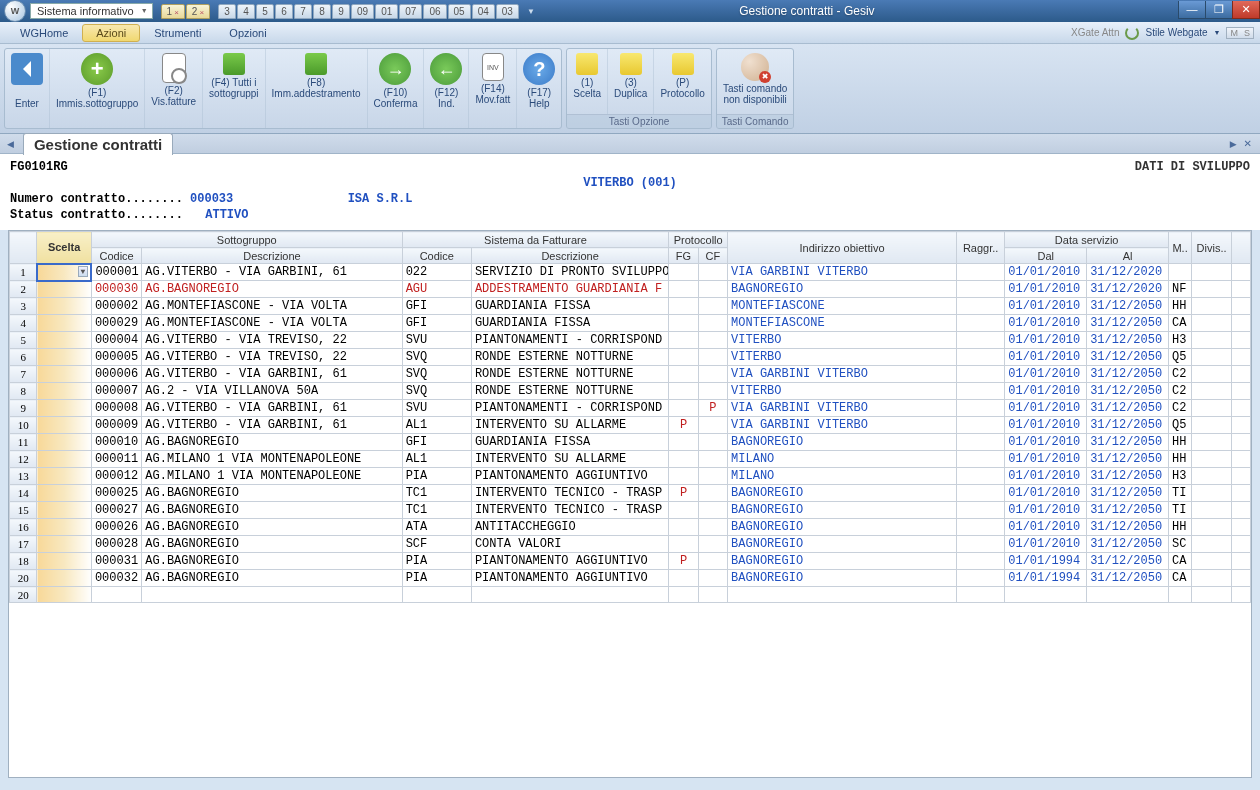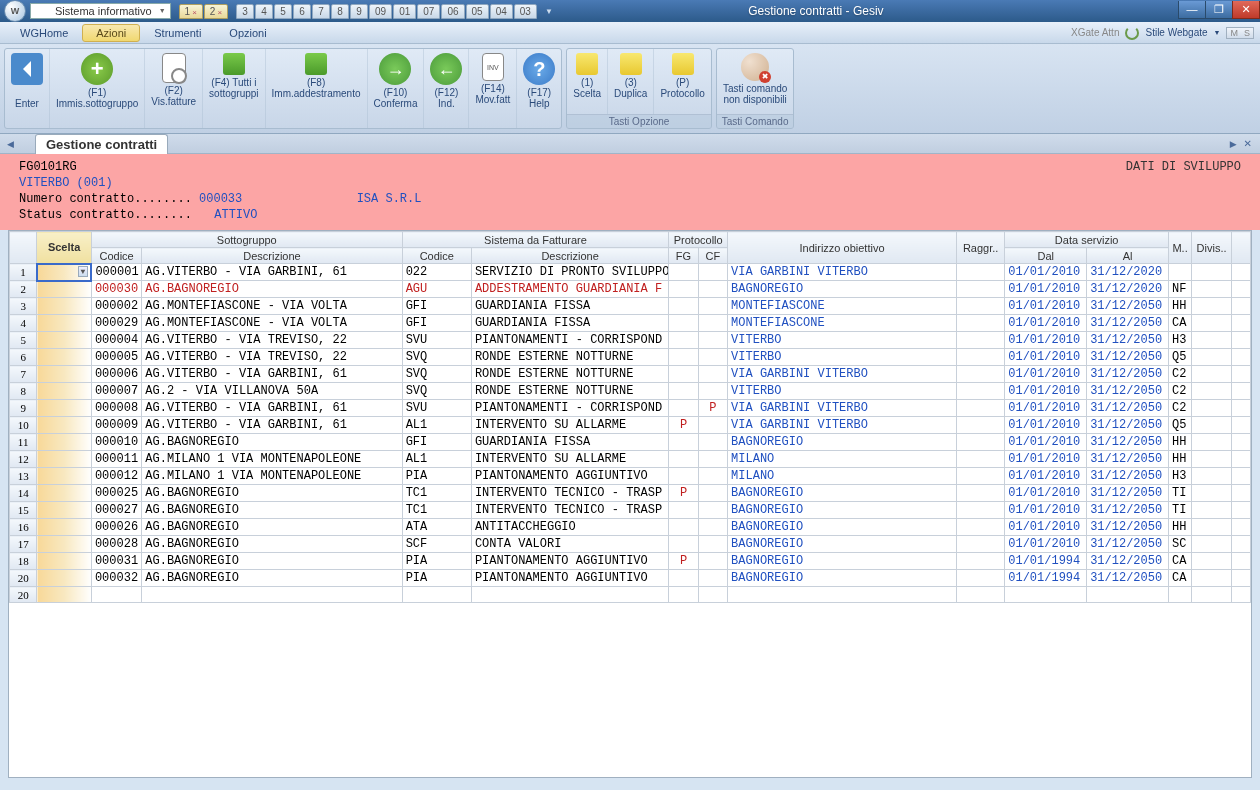--- a/index.html
+++ b/index.html
@@ -1,21 +1,21 @@
 <!DOCTYPE html>
 <html><head>
 <meta charset="utf-8">
 <style>
 * { box-sizing: border-box; margin: 0; padding: 0; }
 body { font-family: Tahoma, Arial, sans-serif; font-size: 11px; background: #d6e4f2; overflow: hidden; width: 1260px; height: 790px; }
 
 
 .titlebar { height: 22px; background: linear-gradient(to bottom, #4a7ab5, #2c5a8a); display: flex; align-items: center; color: #fff; position: relative; }
 .titlebar .orb { width: 22px; height: 22px; background: radial-gradient(circle at 30% 30%, #fff, #a8c4e0); border-radius: 50%; margin: 0 4px; border: 1px solid #6a8db0; display:flex;align-items:center;justify-content:center;font-size:9px;color:#555;font-weight:bold; }
-.titlebar .dropdown { background: #fff; color: #333; padding: 1px 18px 1px 24px; font-size: 11px; position: relative; border: 1px solid #8aa; }
+.titlebar .dropdown { background: #fff; color: #333; padding: 1px 18px 1px 6px; font-size: 11px; position: relative; border: 1px solid #8aa; }
 .titlebar .dropdown::after { content: "▼"; position: absolute; right: 4px; font-size: 7px; color: #666; top: 3px; }
 .titlebar .tab-strip { display: flex; gap: 1px; margin-left: 8px; align-items: center; }
 .titlebar .tab-btn { background: linear-gradient(to bottom,#f8f4d8,#e8d898); border: 1px solid #b0a060; border-radius: 2px 2px 0 0; padding: 1px 5px; font-size: 10px; color: #555; min-width: 18px; text-align:center; position:relative; }
 .titlebar .tab-btn .x { font-size: 8px; color: #b56; margin-left: 2px; }
 .titlebar .tab-btn.num { background: linear-gradient(to bottom,#eef4fa,#c8d8e8); border-color:#90a8c0; }
 .titlebar .title-text { flex: 1; text-align: center; font-size: 12px; color: #fff; text-shadow: 0 1px 2px rgba(0,0,0,.3); margin-left:-100px; }
 .titlebar .winbtns { display: flex; height: 20px; }
 .titlebar .winbtn { width: 28px; height: 18px; background: linear-gradient(to bottom,#6a9ad5,#3c6ca0); border: 1px solid #2a4a6a; border-top: none; color: #fff; text-align: center; font-size: 11px; line-height: 16px; margin-left: -1px; }
 .titlebar .winbtn.close { background: linear-gradient(to bottom,#e06a5a,#c03a2a); border-color: #802a1a; }
 
@@ -47,28 +47,28 @@
 .icon.arrow-l { background: radial-gradient(circle,#7aca5a,#4a9a3a); border-radius: 50%; color:#fff; font-size:18px; line-height:30px; }
 .icon.inv { background:#fff; border:1px solid #888; width:22px; height:28px; font-size:7px; color:#555; text-align:center; padding-top:1px; }
 .icon.help { background: radial-gradient(circle,#6aaae8,#3a7ac8); border-radius:50%; color:#fff; font-size:20px; font-weight:bold; line-height:30px; }
 .icon.yellow-sq { background: linear-gradient(to bottom,#f8e870,#e8c830); border-radius:3px; width:22px;height:22px; }
 .icon.cmd { background: radial-gradient(circle at 30% 30%,#f0e0d0,#d0b090); border-radius:50%; position:relative; width:28px;height:28px; }
 .icon.cmd::after { content:"✖"; position:absolute; bottom:-2px; right:-2px; background:#d04030; color:#fff; border-radius:50%; width:12px; height:12px; font-size:8px; line-height:12px; text-align:center; }
 
 
 .subtab-bar { height: 20px; background: linear-gradient(to bottom,#d0dceb,#c0cee0); display:flex; align-items:center; padding: 0 4px; border-bottom:1px solid #a0b4c8; }
 .subtab-bar .arrow { color:#4a6a9a; font-size:9px; padding:0 3px; cursor:default; }
-.subtab-bar .tab { background:#fff; border:1px solid #9ab; border-bottom:none; padding:2px 10px; font-size:13px; font-weight:bold; color:#333; border-radius:3px 3px 0 0; margin-left:18px; }
+.subtab-bar .tab { background:#fff; border:1px solid #9ab; border-bottom:none; padding:2px 10px; font-size:15px; font-weight:bold; color:#333; border-radius:3px 3px 0 0; margin-left:6px; }
 .subtab-bar .spacer { flex:1; }
 .subtab-bar .close-x { color:#4a6a9a; font-size:10px; padding:0 4px; cursor:default; }
 
 
-.header-info { padding: 6px 19px; font-family: "Courier New", monospace; font-size: 12px; background:#fca5a5; }
+.header-info { padding: 6px 10px; font-family: "Courier New", monospace; font-size: 12px; background:#ffffff;font-weight:bold; }
 .header-info .line { margin-bottom: 2px; }
-.header-info .blue { color: #2050c0; }
+.header-info .blue { color: #2050c0; text-align: center; }
 .header-info .header-right { float:right; color:#333; font-family: "Courier New", monospace; }
 
 
 .grid-wrap { margin: 0 8px; background:#fff; border:1px solid #a0b0c0; height: 548px; overflow:hidden; }
 .grid { border-collapse: collapse; width: 100%; table-layout: fixed; }
 .grid th, .grid td { border: 1px solid #c8d0da; font-size: 11px; padding: 1px 3px; overflow: hidden; white-space: nowrap; text-overflow: clip; height: 16px; }
 .grid th { background: linear-gradient(to bottom,#f4f8fc,#e0e8f2); font-weight: normal; text-align: center; color: #333; }
 .grid th.sel { background: linear-gradient(to bottom,#f8f0c8,#f0e0a0); font-weight:bold; }
 .grid td { font-family: "Courier New", monospace; font-size: 12px; }
 .grid .rownum { background: linear-gradient(to bottom,#f4f8fc,#e0e8f2); text-align: center; font-family: Tahoma; font-size:11px; width: 28px; }

